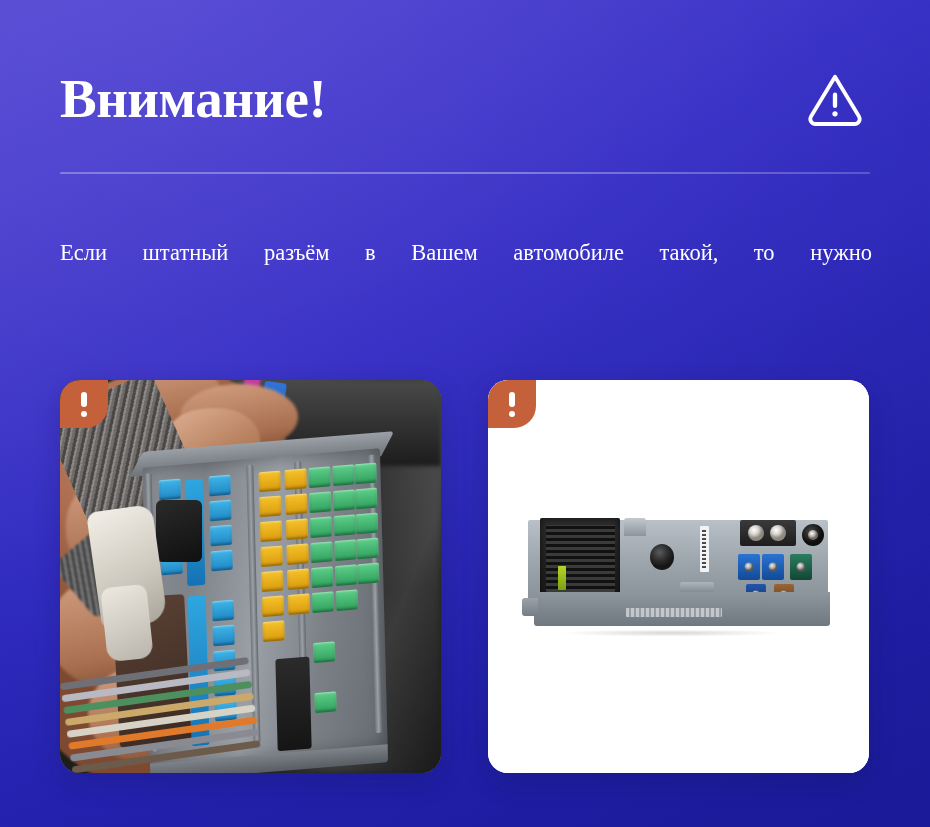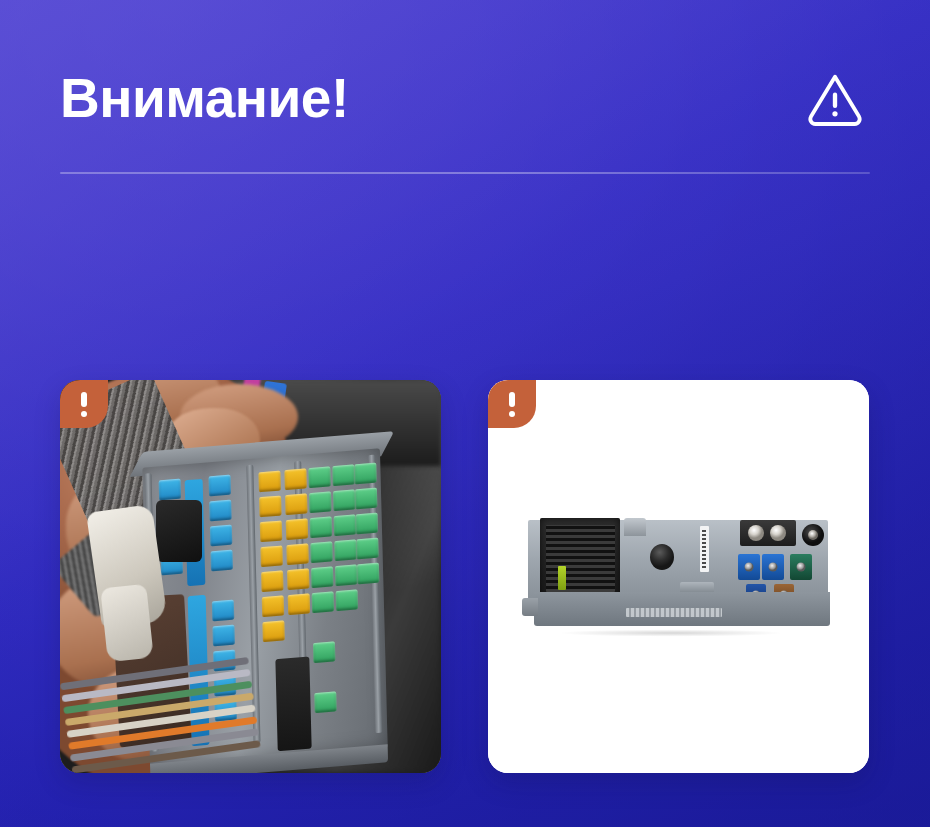--- a/index.html
+++ b/index.html
@@ -14,20 +14,21 @@
   .page {
     position: relative;
     width: 930px;
     height: 827px;
     overflow: hidden;
     background: #4f46b8;
     background-image:
       radial-gradient(120% 100% at 18% 0%, #6158cc 0%, #564dc4 28%, #433fb0 58%, #2d2d9c 100%),
       linear-gradient(160deg, #5b52c4 0%, #4b45b8 45%, #2e2e9e 100%);
     background-blend-mode: soft-light, normal;
+    font-family: Liberation Serif, serif;
   }
   .page::after {
     content: "";
     position: absolute;
     inset: 0;
     background: linear-gradient(147deg, rgba(104,92,214,0.55) 0%, rgba(74,68,184,0.15) 42%, rgba(30,30,140,0.55) 100%);
     pointer-events: none;
   }
 
   
@@ -575,20 +576,21 @@
     <svg class="warn-triangle" viewBox="0 0 64 64" aria-hidden="true">
       <path d="M32 8.5 L58.5 52.5 a5.5 5.5 0 0 1 -4.8 8.2 H10.3 a5.5 5.5 0 0 1 -4.8 -8.2 Z" fill="none" stroke="#ffffff" stroke-width="4.2" stroke-linejoin="round"></path>
       <rect x="29.6" y="26" width="4.8" height="17" rx="2.4" fill="#ffffff"></rect>
       <circle cx="32" cy="49.5" r="2.9" fill="#ffffff"></circle>
     </svg>
   </div>
 
   <div class="divider"></div>
 
   <div class="copy">
+    <span class="line1">Если штатный разъём в Вашем автомобиле такой, то нужно</span>
   </div>
 
   <div class="cards">
 
     <div class="card">
       <div class="photo-connector">
         <div class="pc-bg"></div>
         <div class="pc-bg2"></div>
         <div class="pc-topbar"></div>
         <div class="pc-pink-clip"></div>

